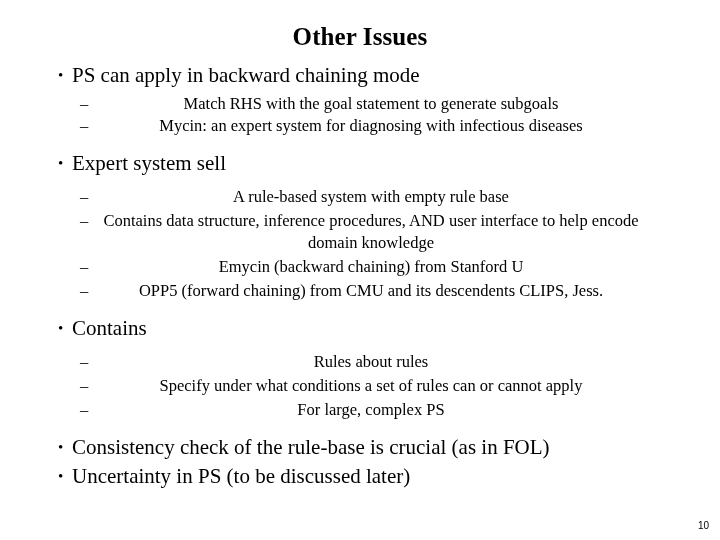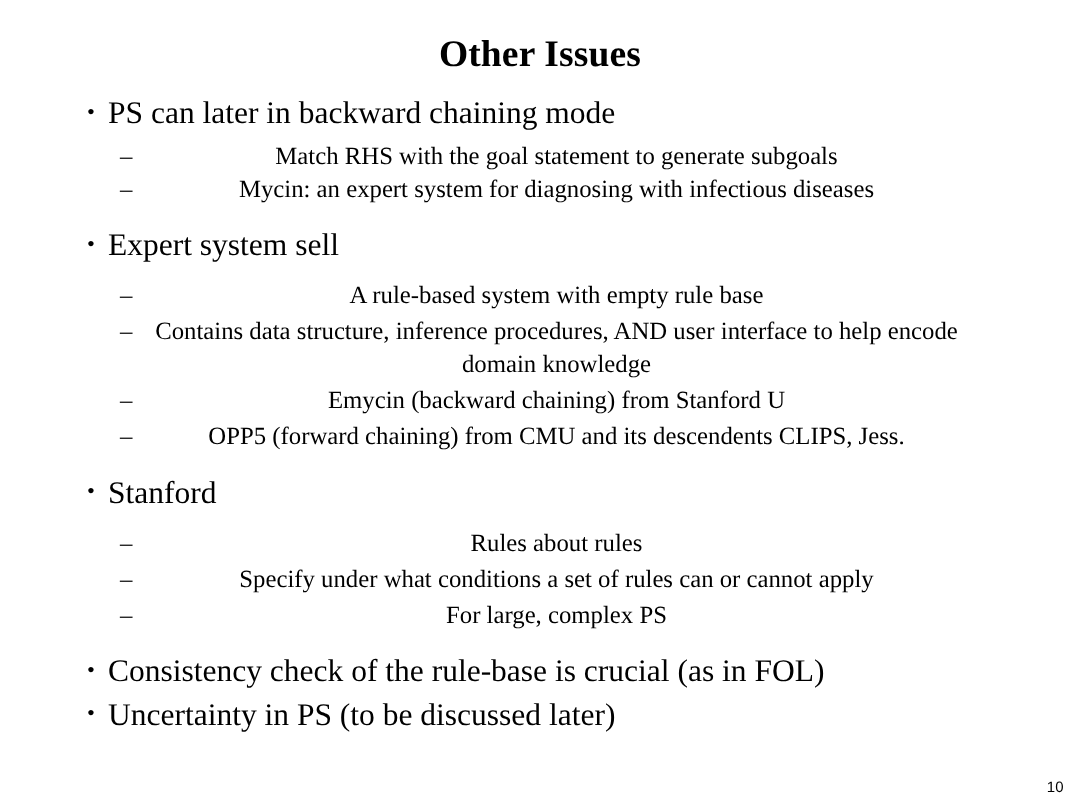--- a/index.html
+++ b/index.html
@@ -110,21 +110,21 @@
 <body>
 
 <div class="slide">
 
   <div class="slide-title">Other Issues</div>
 
   <div class="body-area">
 
     <div class="l1">
       <span class="mark">•</span>
-      <span class="txt">PS can later in backward chaining mode</span>
+      <span class="txt">PS can apply in backward chaining mode</span>
     </div>
     <div class="l2 gap-top-sm">
       <span class="mark">–</span>
       <span class="txt">Match RHS with the goal statement to generate subgoals</span>
     </div>
     <div class="l2">
       <span class="mark">–</span>
       <span class="txt">Mycin: an expert system for diagnosing with infectious diseases</span>
     </div>
 
@@ -144,21 +144,21 @@
       <span class="mark">–</span>
       <span class="txt">Emycin (backward chaining) from Stanford U</span>
     </div>
     <div class="l2 gap-top-xs">
       <span class="mark">–</span>
       <span class="txt">OPP5 (forward chaining) from CMU and its descendents CLIPS, Jess.</span>
     </div>
 
     <div class="l1 gap-top-lg">
       <span class="mark">•</span>
-      <span class="txt">Stanford</span>
+      <span class="txt">Contains</span>
     </div>
     <div class="l2 gap-top-md">
       <span class="mark">–</span>
       <span class="txt">Rules about rules</span>
     </div>
     <div class="l2 gap-top-xs">
       <span class="mark">–</span>
       <span class="txt">Specify under what conditions a set of rules can or cannot apply</span>
     </div>
     <div class="l2 gap-top-xs">

